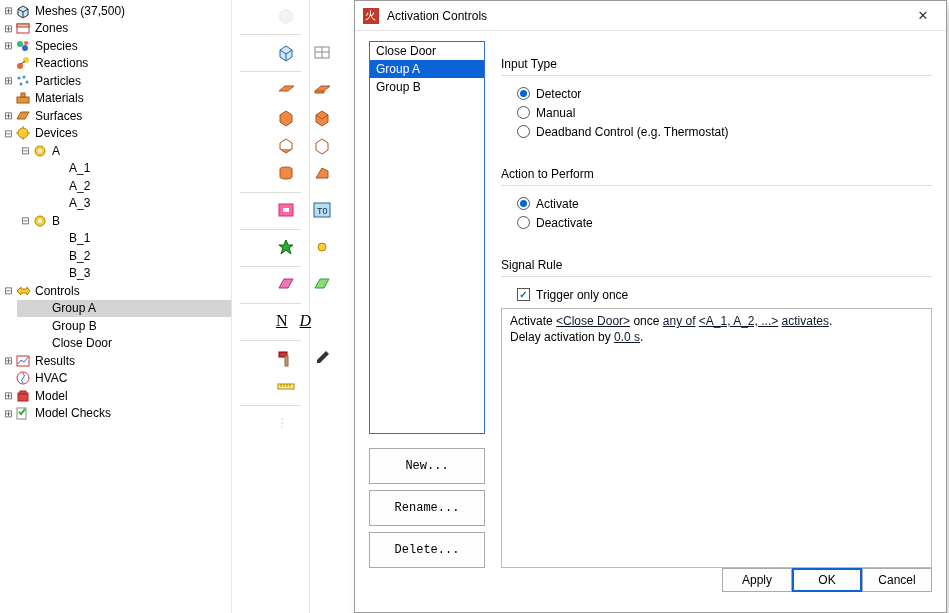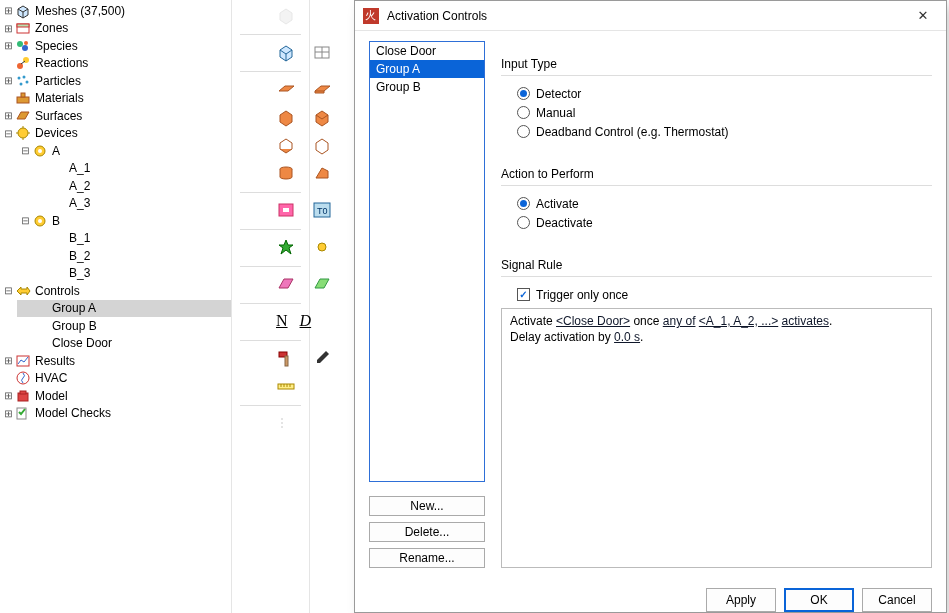--- a/index.html
+++ b/index.html
@@ -69,23 +69,23 @@
 
   .left-col { width:116px; display:flex; flex-direction:column; }
   .listbox {
     border:1px solid #2e6fd7; flex:1;
     background:#fff; overflow:auto;
   }
   .listbox .item { padding:2px 6px; }
   .listbox .item.sel { background:#0a64d8; color:#fff; }
   .left-btns { margin-top:14px; display:flex; flex-direction:column; gap:6px;}
   .wbtn {
-    height:20px; border:1px solid #aaa; background:#fdfdfd;
+    height:36px; border:1px solid #aaa; background:#fdfdfd;
     display:flex; align-items:center; justify-content:center;
-    font-size:12px; color:#000;
+    font-size:12px; color:#000;font-family:Liberation Mono, monospace;
   }
 
   .right-col { flex:1; display:flex; flex-direction:column; }
   .section-title { font-size:12px; margin:16px 0 2px; }
   .hr { height:1px; background:#ddd; margin:2px 0 8px; }
   .radio-group { padding-left:16px;}
   .radio-row, .check-row { display:flex; align-items:center; height:19px; gap:6px;}
   .radio {
     width:13px; height:13px; border:1px solid #555; border-radius:50%;
     display:flex; align-items:center; justify-content:center;
@@ -97,22 +97,22 @@
   }
   .chk.checked::after{content:"✓"; font-weight:bold;}
 
   .rule-box {
     flex:1; border:1px solid #bbb; margin-top:4px; padding:4px 8px;
     line-height:16px;
   }
   .lnk { color:#0f172a; text-decoration:underline; }
 
   .dlg-footer {
-    height:44px; display:flex; align-items:flex-end; justify-content:flex-end;
-    gap:8px; padding:0 14px;
+    height:44px; display:flex; align-items:flex-start; justify-content:flex-end;
+    padding:0 14px;
   }
   .fbtn {
     min-width:70px; height:24px; border:1px solid #aaa; background:#fdfdfd;
     display:flex; align-items:center; justify-content:center; font-size:12px;
   }
   .fbtn.primary { border:2px solid #0a64d8; }
 
   
   .ud { text-decoration: underline; font-family: Georgia, serif; font-size:16px; }
 </style>
@@ -496,22 +496,22 @@
       </div>
       <div class="dlg-body">
         <div class="left-col">
           <div class="listbox">
             <div class="item">Close Door</div>
             <div class="item sel">Group A</div>
             <div class="item">Group B</div>
           </div>
           <div class="left-btns">
             <div class="wbtn">New...</div>
+            <div class="wbtn">Rename...</div>
             <div class="wbtn">Delete...</div>
-            <div class="wbtn">Rename...</div>
           </div>
         </div>
         <div class="right-col">
           <div class="section-title">Input Type</div>
           <div class="hr"></div>
           <div class="radio-group">
             <div class="radio-row">
                 <span class="radio checked"></span>
                 <span>Detector</span>
               </div>

